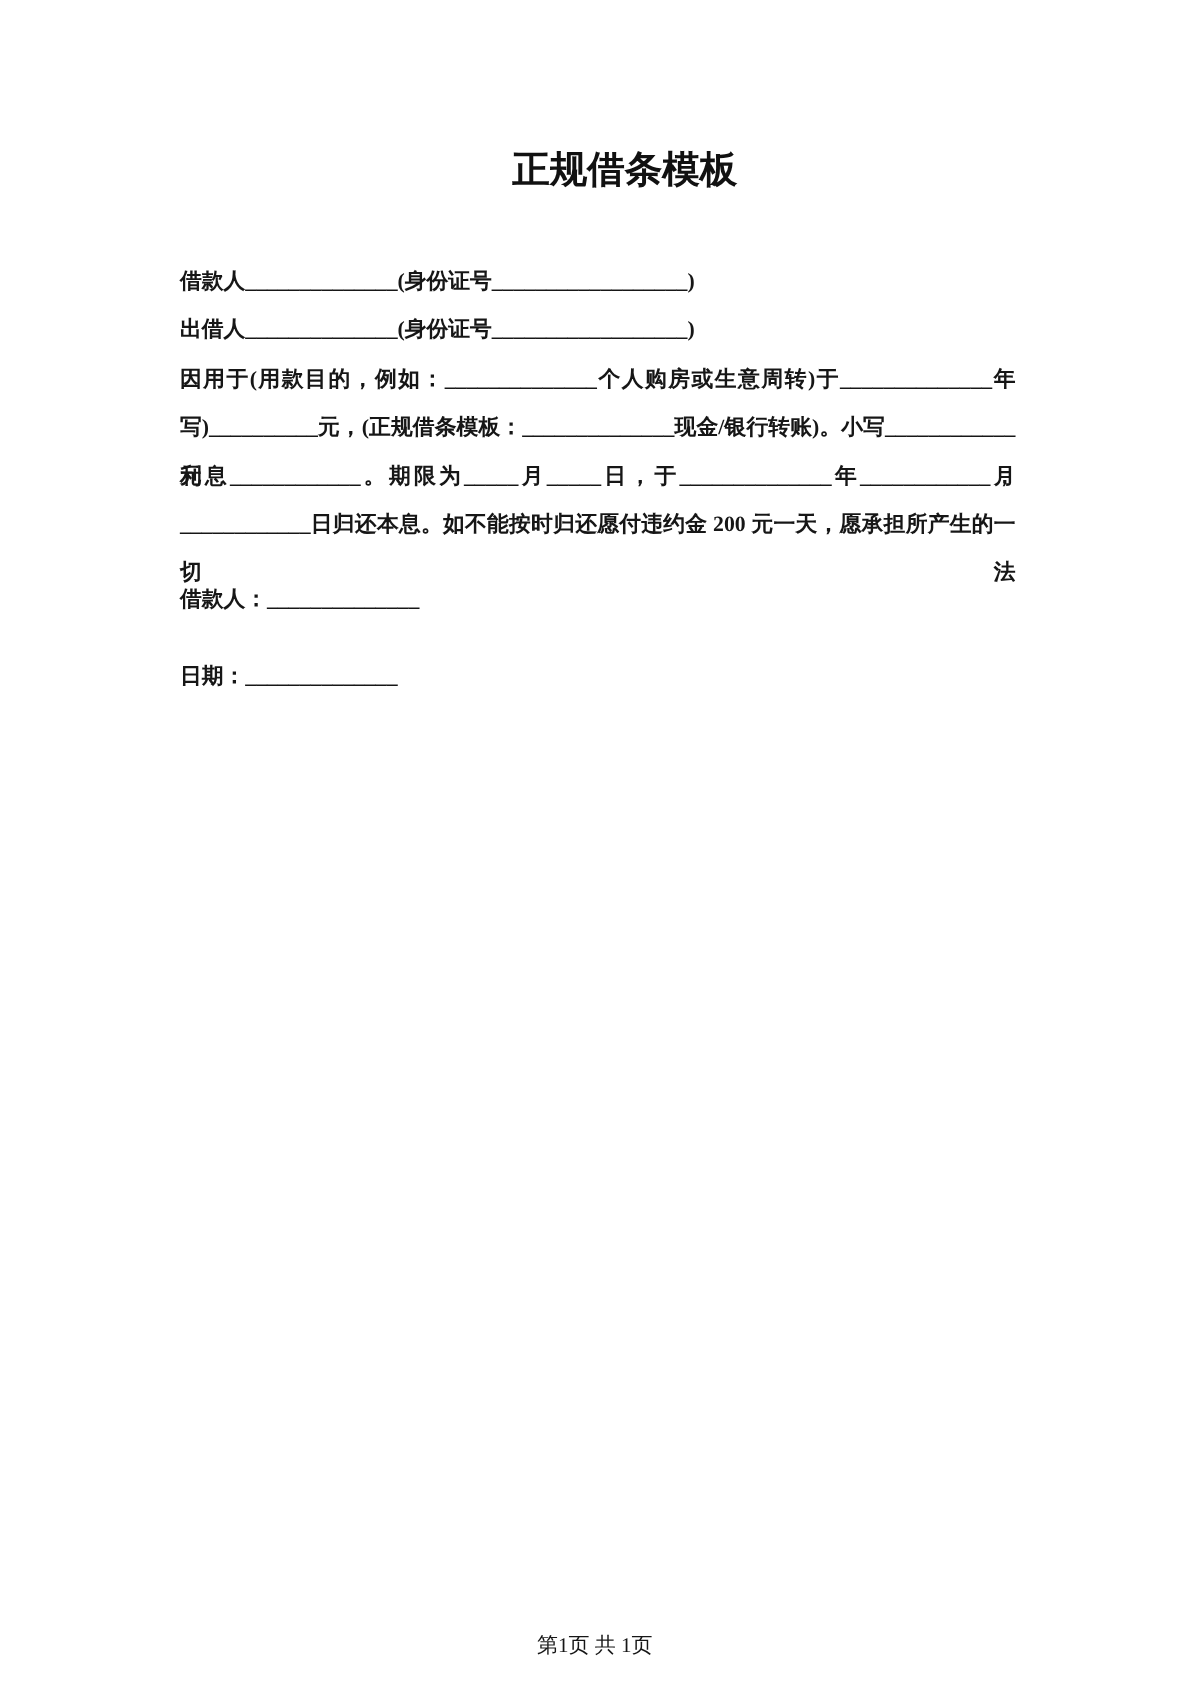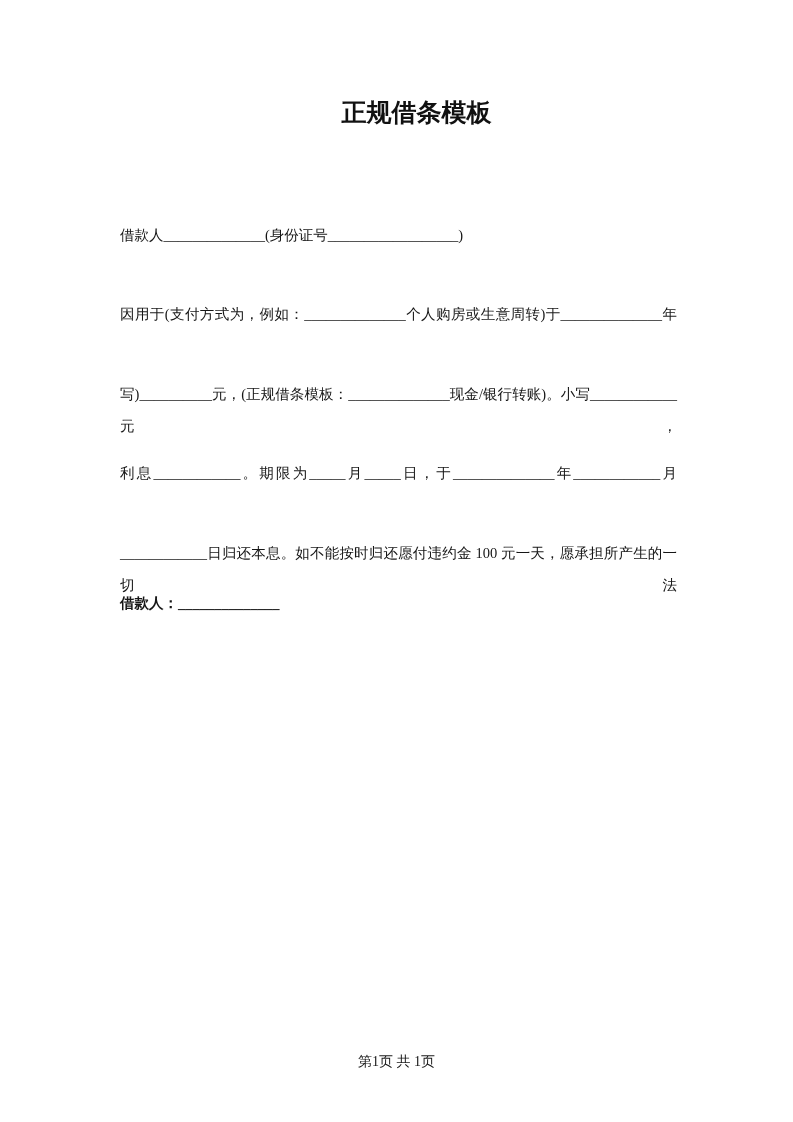--- a/index.html
+++ b/index.html
@@ -44,47 +44,48 @@
   .line.just {
     text-align: justify;
     text-align-last: justify;
     text-justify: inter-character;
   }
   .line.sign {
     margin-top: 18px;
     font-weight: bold;
   }
   .line.b {
-    font-weight: normal;
-    margin-top: 47px;
+    font-weight: bold;
   }
   .footer {
     position: absolute;
-    top: 1052px;
+    top: 1088px;
     left: 0;
     width: 100%;
     text-align: center;
     font-size: 14px;
     line-height: 20px;
     color: #161616;
   }
 </style>
 </head>
 <body>
 
 <div class="page">
 
   <h1 class="doc-title">正规借条模板</h1>
 
   <div class="content">
     <div class="line b">借款人______________(身份证号__________________)</div>
+    <div class="line b">出借人______________(身份证号__________________)</div>
 
-    <div class="line just b">因用于(支付方式为，例如：______________个人购房或生意周转)于______________年</div>
+    <div class="line just b">因用于(用款目的，例如：______________个人购房或生意周转)于______________年</div>
     <div class="line just b">写)__________元，(正规借条模板：______________现金/银行转账)。小写____________元，</div>
     <div class="line just b">利息____________。期限为_____月_____日，于______________年____________月</div>
-    <div class="line just b">____________日归还本息。如不能按时归还愿付违约金 100 元一天，愿承担所产生的一切法</div>
+    <div class="line just b">____________日归还本息。如不能按时归还愿付违约金 200 元一天，愿承担所产生的一切法</div>
 
     <div class="line sign">借款人：______________</div>
+    <div class="line sign">日期：______________</div>
   </div>
 
   <div class="footer">第1页 共 1页</div>
 
 </div>
 
 </body></html>

